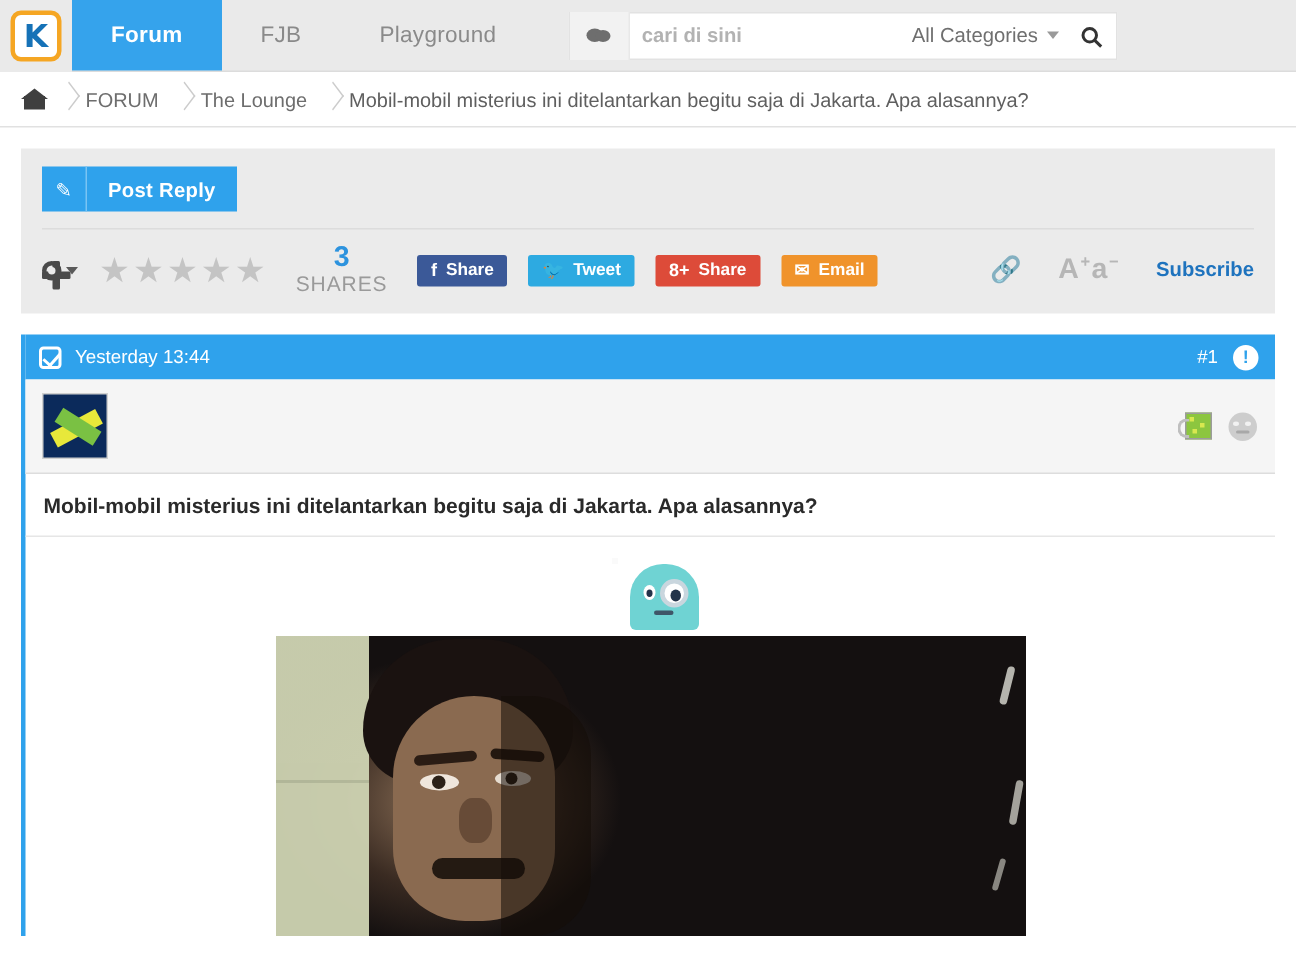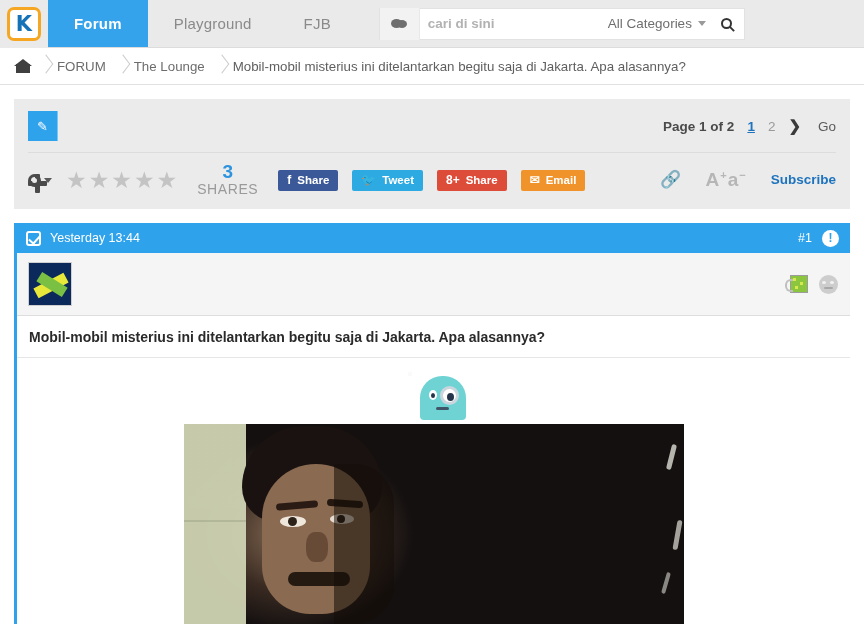--- a/index.html
+++ b/index.html
@@ -275,24 +275,24 @@
   <div class="topnav">
     <div class="logo-wrap">
       <div class="logo-box">
         <span class="logo-k">K</span>
       </div>
     </div>
     <div class="nav-item active">
       <span>Forum</span>
     </div>
     <div class="nav-item">
+      <span>FJB</span>
+    </div>
+    <div class="nav-item">
       <span>Playground</span>
-    </div>
-    <div class="nav-item">
-      <span>FJB</span>
     </div>
 
     <div class="search-wrap">
       <div class="search-icon-btn">
         <span class="chat-bubble"></span>
       </div>
       <input class="search-input" type="text" placeholder="cari di sini" style="">
       <div class="cat-sel">
         <span>All Categories</span>
         <span class="caret-d"></span>
@@ -310,27 +310,21 @@
     <span class="crumb-sep"></span>
     <span class="crumb">The Lounge</span>
     <span class="crumb-sep"></span>
     <span class="crumb cur">Mobil-mobil misterius ini ditelantarkan begitu saja di Jakarta. Apa alasannya?</span>
   </div>
 
   <div class="toolbar">
     <div class="tb-row1">
       <div class="post-reply">
         <span class="pr-ic">✎</span>
-      </div>
-      <div class="pager">
-        <span class="pg-info">Page 1 of 2</span>
-        <span class="pg-num">1</span>
-        <span class="pg-num off">2</span>
-        <span class="pg-next">❯</span>
-        <span class="pg-go">Go</span>
+        <span class="pr-lb">Post Reply</span>
       </div>
     </div>
 
     <div class="tb-divider"></div>
 
     <div class="tb-row2">
       <div class="tb-left">
         <span class="gear-wrap">
           <span class="gear">
               <span class="gear-inner"></span>

